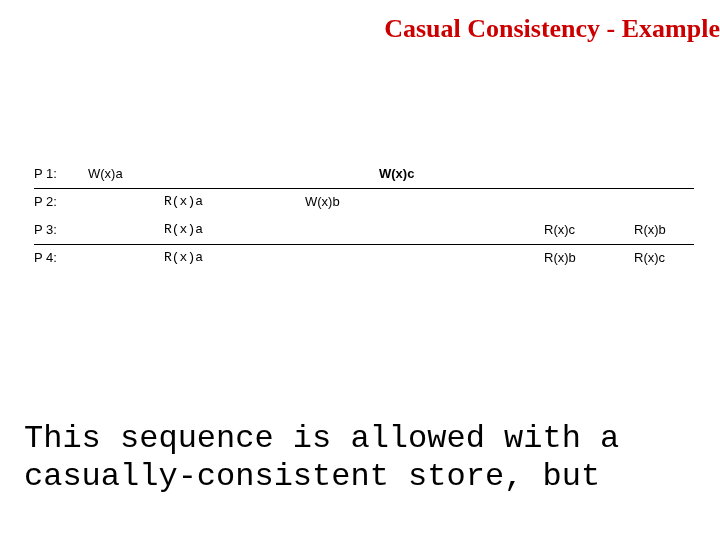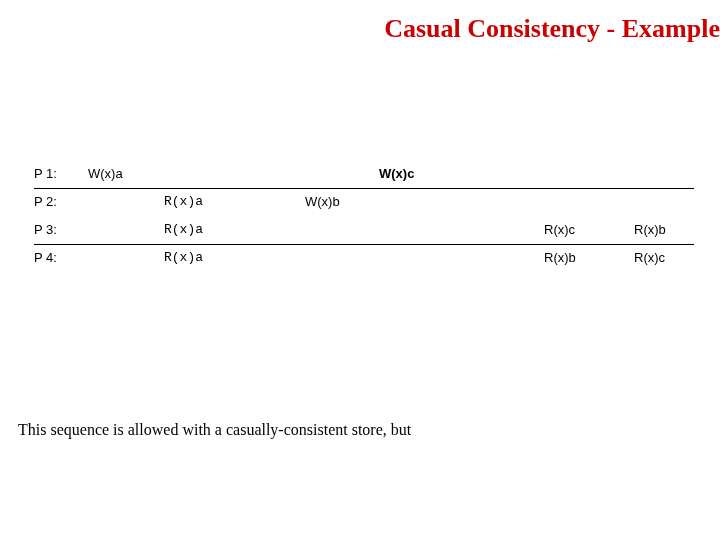--- a/index.html
+++ b/index.html
@@ -54,25 +54,25 @@
   .plabel { left: 0; }
   .c1 { left: 54px; }
   .c2 { left: 130px; font-family: Liberation Mono, monospace; }
   .c3 { left: 251px; margin-left: 20px; }
   .c4 { left: 345px; font-weight: bold; }
   .c5 { left: 510px; }
   .c6 { left: 600px; }
   .caption {
     position: absolute;
     top: 420px;
-    left: 18px;
+    left: 24px;
     right: 0;
-    font-size: 16px;
+    font-size: 32px;
     line-height: 1.2;
-    font-family: Liberation Serif, serif;
+    font-family: Liberation Mono, monospace;
   }
   .caption .line1 { display: block; }
   .caption .line2 { display: block; padding-left: 90px; }
 </style>
 </head>
 <body>
 
 <div class="slide">
 
   <div class="title">Casual Consistency - Example</div>

